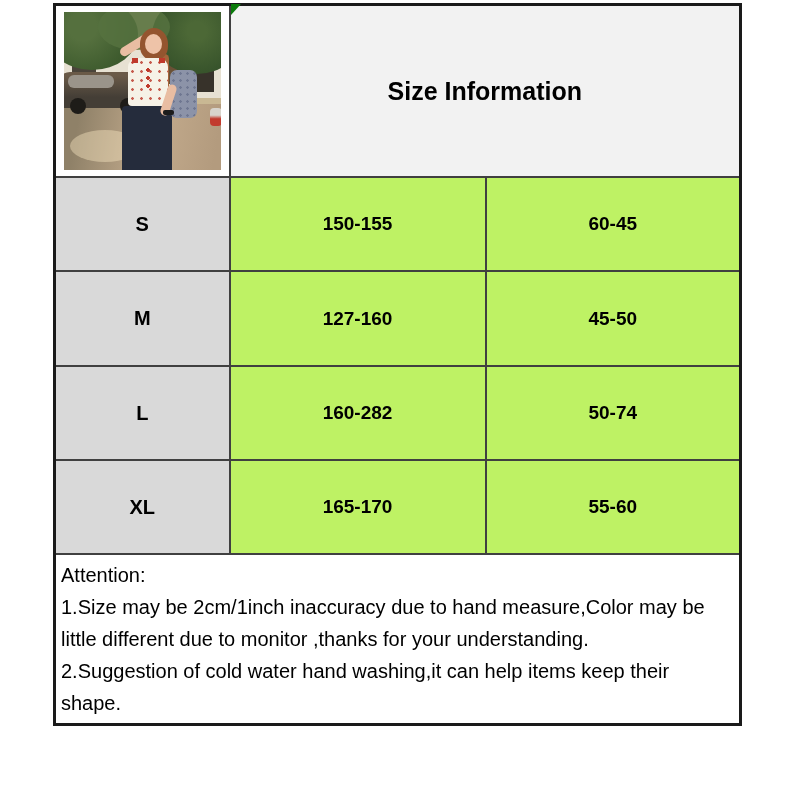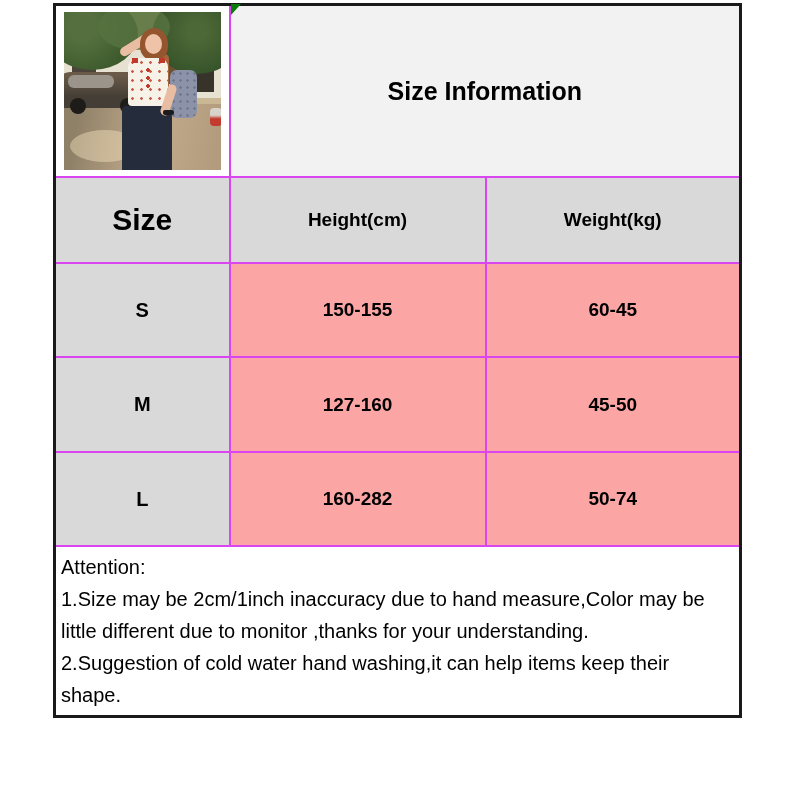--- a/index.html
+++ b/index.html
@@ -5,36 +5,36 @@
   * { margin:0; padding:0; box-sizing:border-box; }
   html,body { width:800px; height:800px; background:#ffffff;
     font-family:"Liberation Sans","DejaVu Sans",sans-serif; color:#000; }
   .page { position:relative; width:800px; height:800px; background:#fff; overflow:hidden; }
 
   table.size-table {
     position:absolute; left:53px; top:3px;
     border-collapse:collapse; table-layout:fixed;
     border:3px solid #1a1a1a;
   }
-  table.size-table td, table.size-table th { border:2px solid #d946ef;margin-top:24px; }
+  table.size-table td, table.size-table th { border:2px solid #404040;margin-top:24px; }
 
   .col-size   { width:175px; }
   .col-height { width:256px; }
   .col-weight { width:255px; }
 
   .photo-cell { background:#ffffff; height:170px; vertical-align:middle; text-align:center; padding:6px; }
   .title-cell { background:#f2f2f2; text-align:center; vertical-align:middle;
                 font-size:25px; font-weight:bold; }
 
   .r-head th { background:#d9d9d9; text-align:center; vertical-align:middle;
                height:86px; font-weight:bold; font-size:19px; }
   .r-head th.size-h { font-size:30px; }
 
   .r-data td { height:94px; text-align:center; vertical-align:middle;
-               font-weight:bold; font-size:19px; background:#fca5a5; }
+               font-weight:bold; font-size:19px; background:#bef264; }
   .r-data td.size-col { background:#d9d9d9; font-size:20px; }
   .r-data.tall td { height:95px; }
 
   .note-cell { background:#ffffff; height:145px; vertical-align:top; text-align:left;
                font-size:20px; font-weight:normal; line-height:1.6; padding:4px 8px 4px 5px; }
 
   .corner-marker { position:absolute; left:231px; top:4px; width:0; height:0;
     border-top:11px solid #0b7b0b; border-right:10px solid transparent; }
 
   
@@ -132,44 +132,44 @@
           <div class="ph-buttons"></div>
           <div class="ph-forearm"></div>
           <div class="ph-watch"></div>
         </div>
       </td>
       <td class="title-cell" colspan="2">
         <span>Size Information</span>
       </td>
     </tr>
 
-    <tr class="r-head">
-      <th class="size-h">Size</th>
-      <th>Height(cm)</th>
-      <th>Weight(kg)</th>
-    </tr>
 
     <tr class="r-data">
       <td class="size-col">S</td>
       <td>150-155</td>
       <td>60-45</td>
     </tr>
 
     <tr class="r-data tall">
       <td class="size-col">M</td>
       <td>127-160</td>
       <td>45-50</td>
     </tr>
 
     <tr class="r-data">
       <td class="size-col">L</td>
       <td>160-282</td>
       <td>50-74</td>
     </tr>
 
+    <tr class="r-data">
+      <td class="size-col">XL</td>
+      <td>165-170</td>
+      <td>55-60</td>
+    </tr>
 
     <tr>
       <td class="note-cell" colspan="3">
         <div>Attention:</div>
         <div>1.Size may be 2cm/1inch inaccuracy due to hand measure,Color may be little different due to monitor ,thanks for your understanding.</div>
         <div>2.Suggestion of cold water hand washing,it can help items keep their shape.</div>
       </td>
     </tr>
   </tbody>
     </table>

